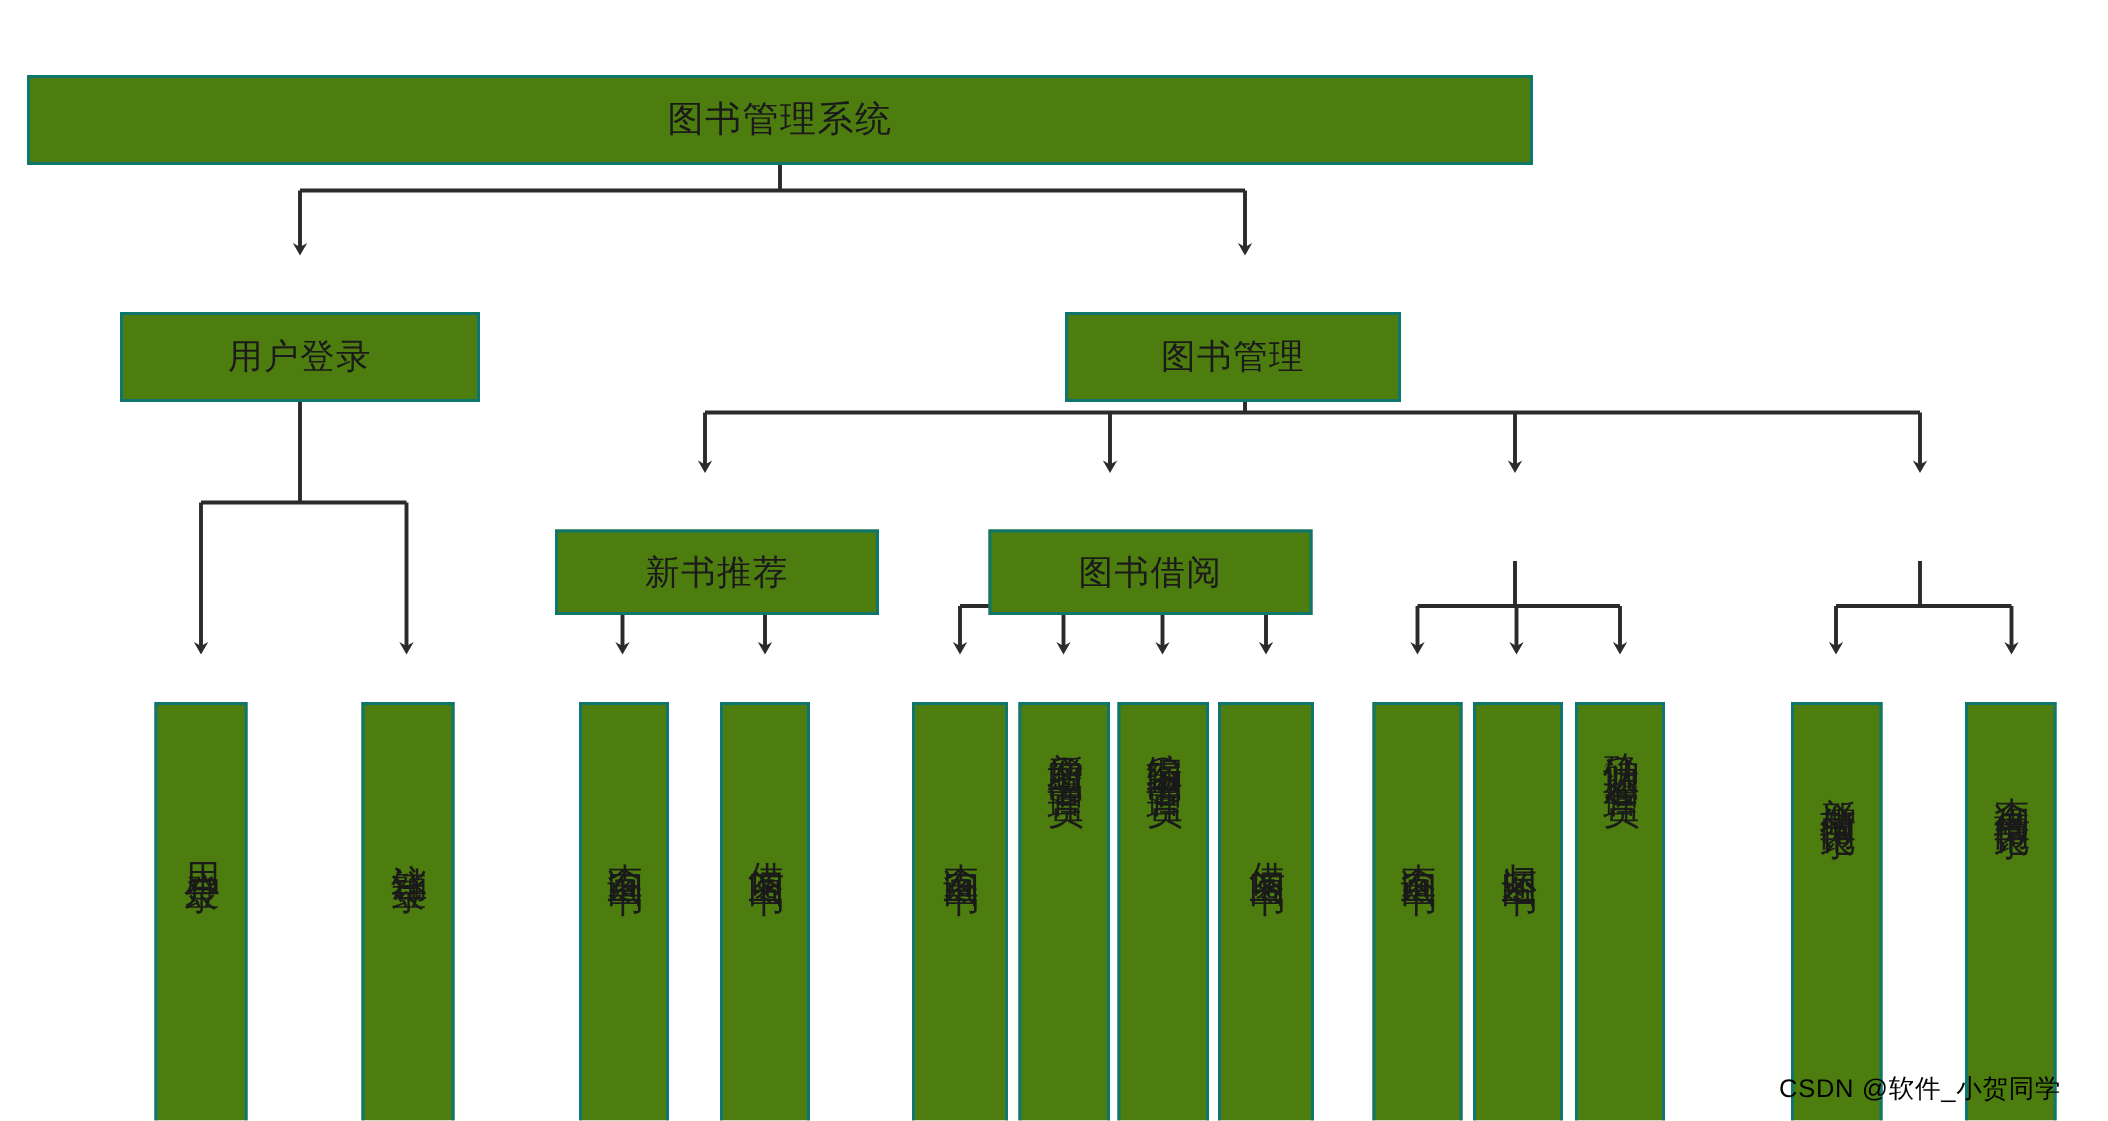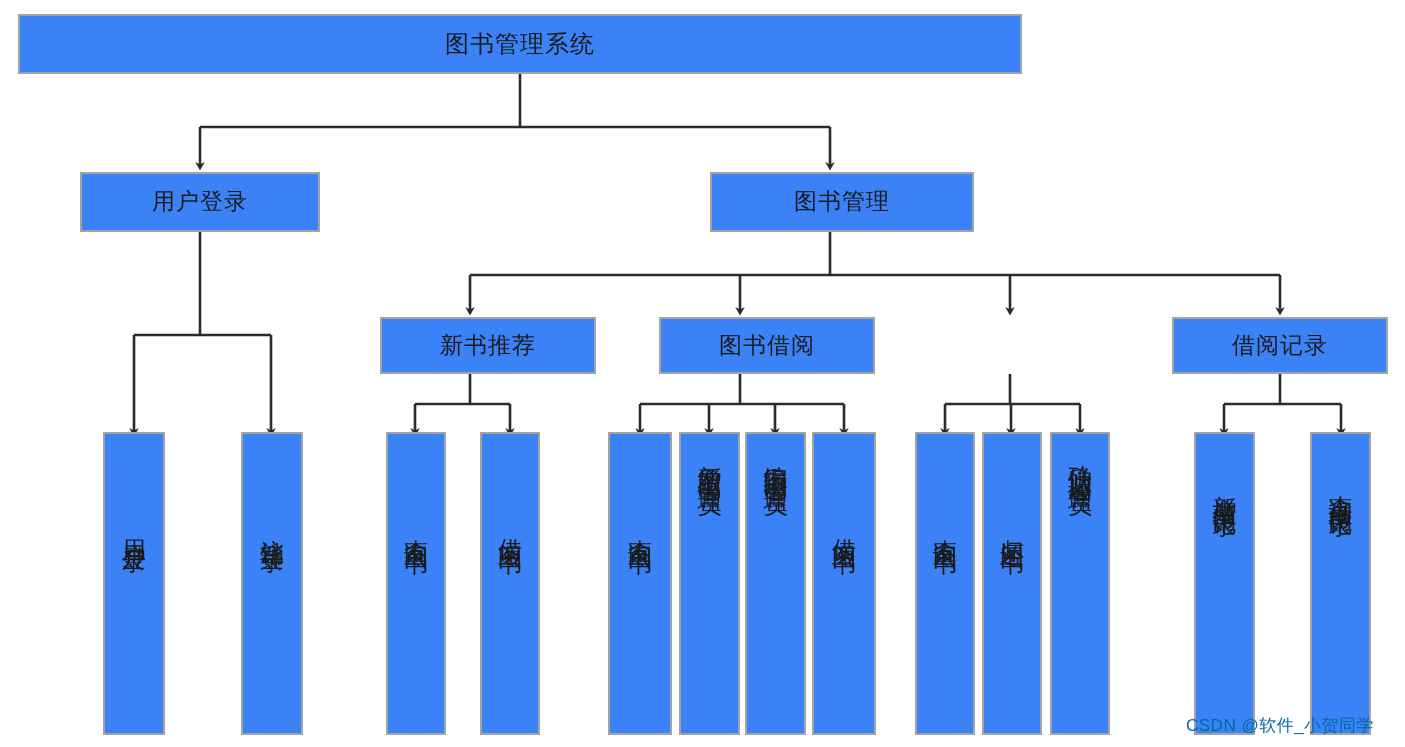--- a/index.html
+++ b/index.html
@@ -7,26 +7,27 @@
   #canvas{
     position:relative;
     width:1405px;height:747px;
     background:#ffffff;
     overflow:hidden;
   }
   #wires{position:absolute;left:0;top:0;width:1405px;height:747px;}
   .node{
     position:absolute;
     box-sizing:border-box;
-    background:#3b82f6;
-    border:2px solid #a3a3a3;
+    background:#4d7c0f;
+    border:2px solid #0f766e;
     display:flex;
     align-items:center;
     justify-content:center;
     color:#1a1a1a;
+    margin-top:36px;
   }
   .node.h{ }
   .node.h .label{
     font-size:23px;
     line-height:1.1;
     letter-spacing:1px;
     white-space:nowrap;
   }
   .node.v{
     align-items:flex-start;
@@ -40,21 +41,21 @@
     line-height:1.16;
     letter-spacing:4px;
     white-space:nowrap;
     text-align:left;
   }
   .node.root .label{font-size:24px;}
   .watermark{
     position:absolute;
     left:1186px; top:714px;
     font-size:17px;
-    color:#0369a1;
+    color:#000000;
     white-space:nowrap;
     letter-spacing:0.5px;
   }
 </style>
 </head>
 <body>
 
 <div id="canvas">
 
   <svg id="wires" viewBox="0 0 1405 747" xmlns="http://www.w3.org/2000/svg">
@@ -110,32 +111,29 @@
     </g>
   </svg>
 
   <div class="node h root" style="left:18px;top:14px;width:1004px;height:60px;">
     <span class="label">图书管理系统</span>
   </div>
 
   <div class="node h" style="left:80px;top:172px;width:240px;height:60px;">
     <span class="label">用户登录</span>
   </div>
-  <div class="node h" style="left:710px;top:172px;width:264px;height:60px;">
+  <div class="node h" style="left:710px;top:172px;width:224px;height:60px;">
     <span class="label">图书管理</span>
   </div>
 
-  <div class="node h" style="left:380px;top:317px;width:216px;height:57px;">
+  <div class="node h" style="left:370px;top:317px;width:216px;height:57px;">
     <span class="label">新书推荐</span>
   </div>
   <div class="node h" style="left:659px;top:317px;width:216px;height:57px;">
     <span class="label">图书借阅</span>
-  </div>
-  <div class="node h" style="left:1172px;top:317px;width:216px;height:57px;">
-    <span class="label">借阅记录</span>
   </div>
 
   <div class="node v" style="left:103px;top:432px;width:62px;height:303px;padding-top:86px;">
     <span class="label">用户登录</span>
   </div>
   <div class="node v" style="left:241px;top:432px;width:62px;height:303px;padding-top:86px;">
     <span class="label">注销登录</span>
   </div>
 
   <div class="node v" style="left:386px;top:432px;width:60px;height:303px;padding-top:86px;">

